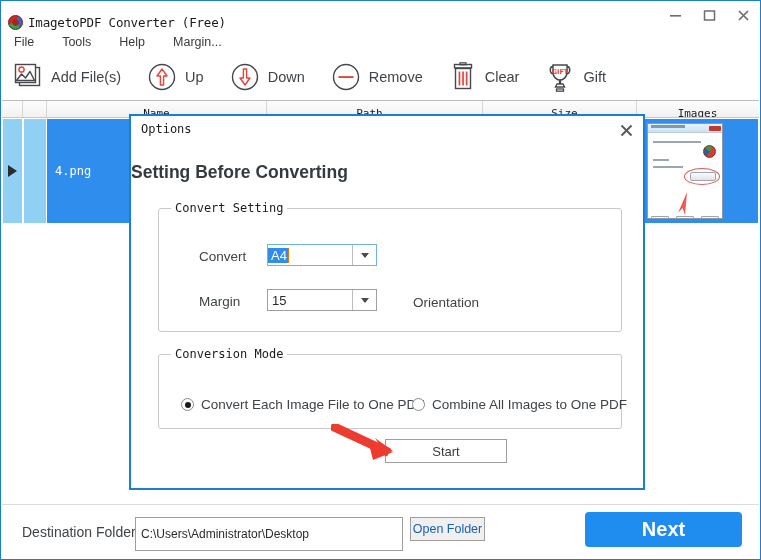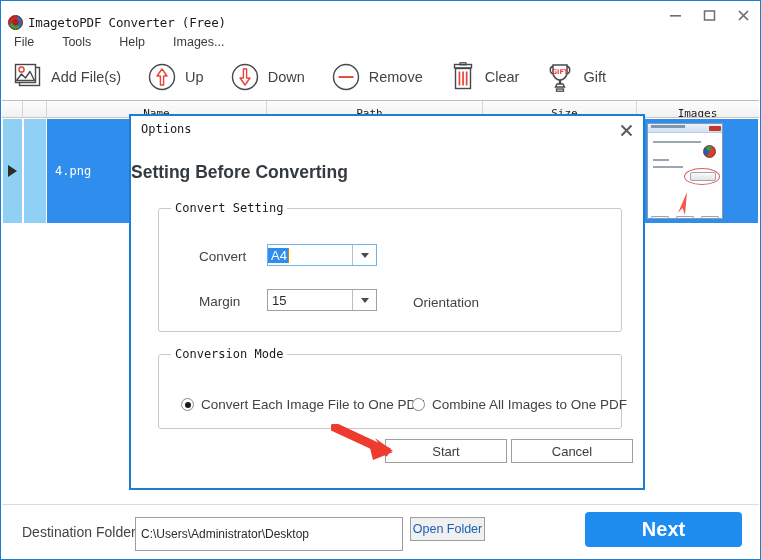--- a/index.html
+++ b/index.html
@@ -424,21 +424,21 @@
             <path d="M2 2 L11 11 M11 2 L2 11" stroke="#6d6d6d" stroke-width="1.7" fill="none"></path>
           </svg>
       </div>
     </div>
   </div>
 
   <div class="menubar">
     <div class="menu-item">File</div>
     <div class="menu-item">Tools</div>
     <div class="menu-item">Help</div>
-    <div class="menu-item">Images...</div>
+    <div class="menu-item">Margin...</div>
   </div>
 
   <div class="toolbar">
 
     <div class="tb-btn">
       <div class="tb-ico">
         <svg width="30" height="28" viewBox="0 0 30 28">
           <rect x="6.5" y="4.5" width="20" height="18" fill="#fff" stroke="#45494d" stroke-width="1.4"></rect>
           <rect x="2.5" y="1.5" width="20" height="18" fill="#fff" stroke="#45494d" stroke-width="1.4"></rect>
           <circle cx="8.5" cy="6.5" r="2.6" fill="none" stroke="#e8443a" stroke-width="1.5"></circle>
@@ -625,21 +625,20 @@
         <div class="radio-label">Convert Each Image File to One PDF</div>
       </div>
 
       <div class="radio-row" style="left:253px; top:36px;">
         <div class="radio"></div>
         <div class="radio-label">Combine All Images to One PDF</div>
       </div>
     </fieldset>
 
     <div class="dlg-btn btn-start">Start</div>
-    <div class="dlg-btn btn-cancel">Cancel</div>
 
   </div>
 
   <svg class="annot-arrow" width="75" height="45" viewBox="0 0 75 45">
     <path d="M0 2 L52 26 L44 14 L62 27 L40 31 L47 28 Z" fill="#ee3b2f"></path>
     <path d="M0 1.5 L58 28.5" stroke="#ee3b2f" stroke-width="9" stroke-linecap="butt"></path>
     <path d="M62 28 L38 20 L42 36 Z" fill="#ee3b2f"></path>
   </svg>
 
 </div>

